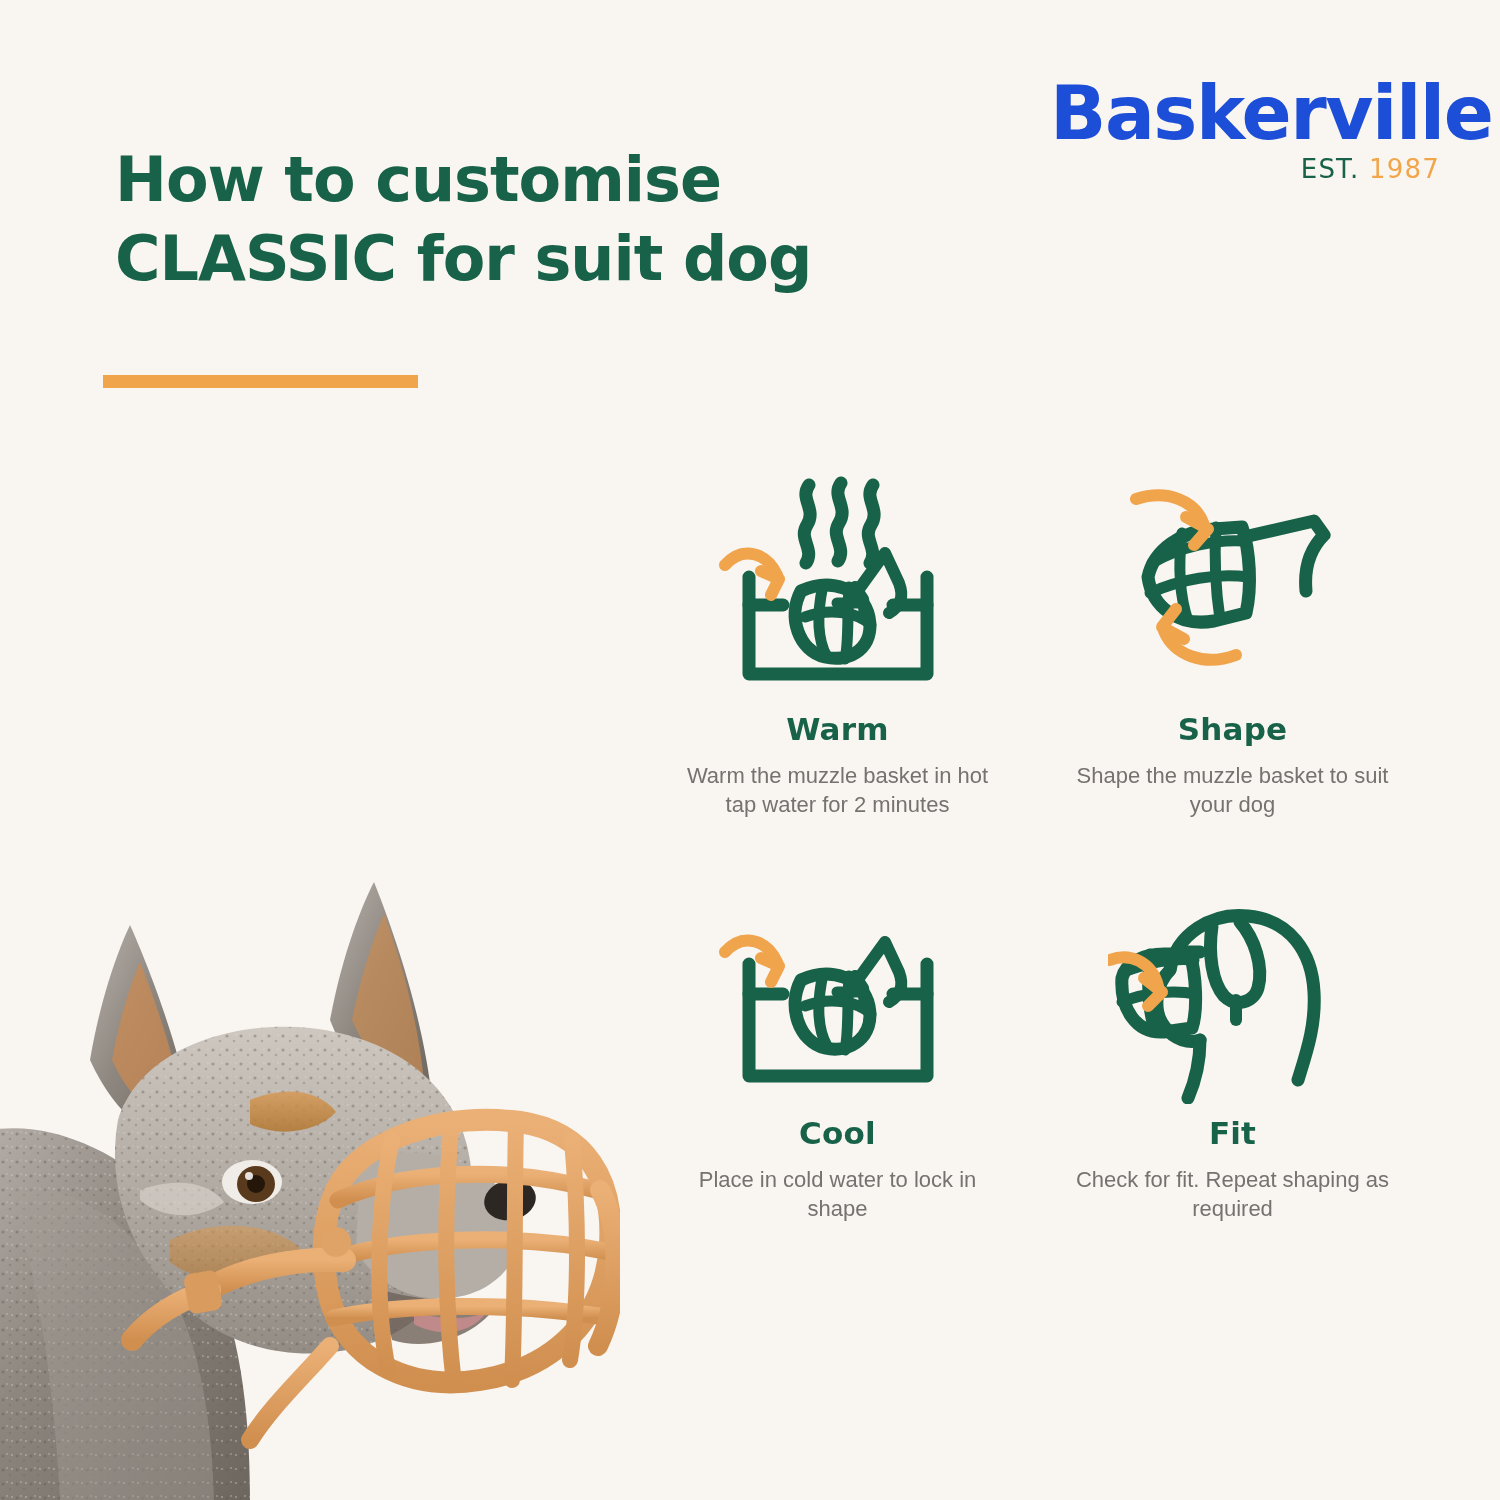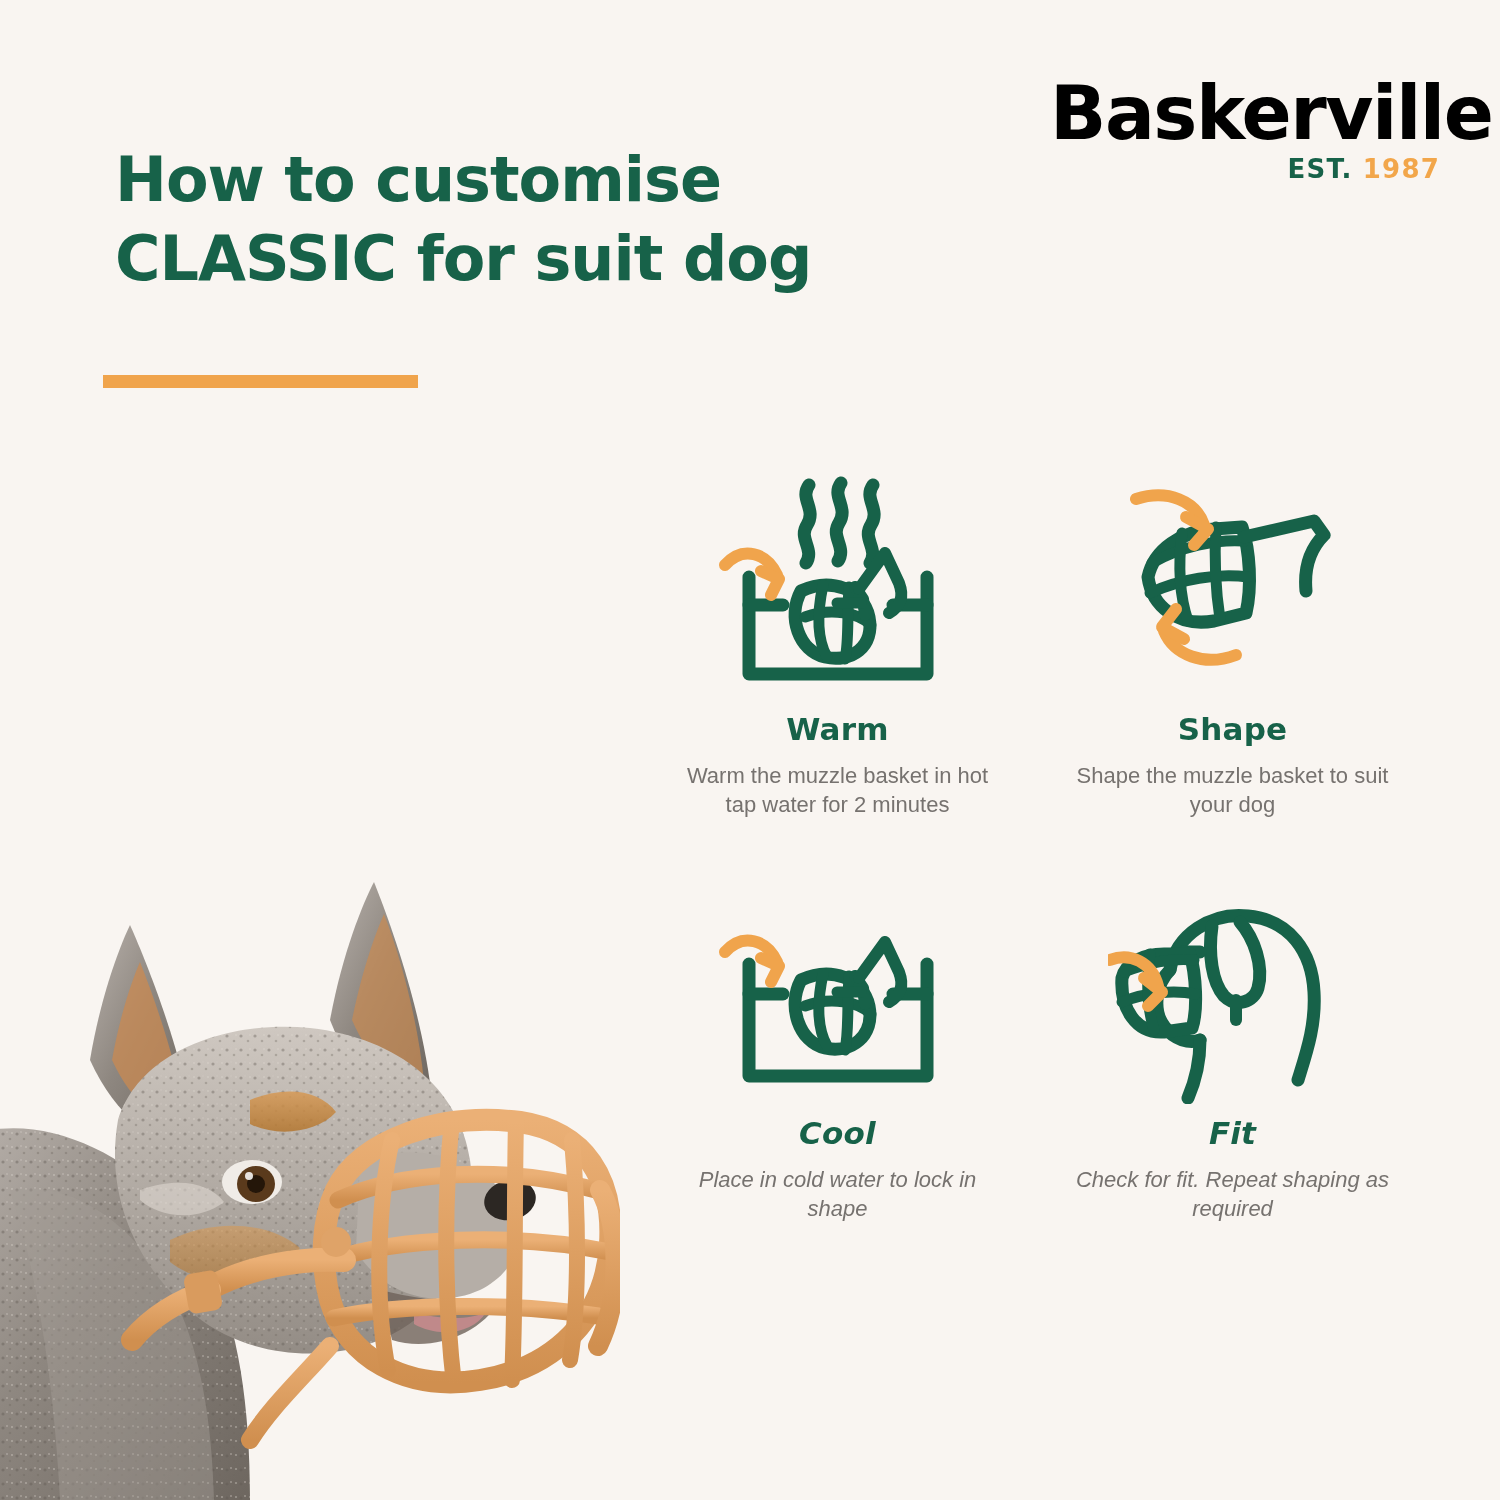--- a/index.html
+++ b/index.html
@@ -8,28 +8,28 @@
     background:#F9F5F1;
     font-family:"Liberation Sans", sans-serif;
     overflow:hidden;
     position:relative;
   }
   .stage{position:absolute;inset:0;}
 
   
   .logo{position:absolute;left:1050px;top:78px;width:390px;text-align:right;}
   .logo-word{
-    font-size:74px;font-weight:700;color:#000000;
+    font-size:74px;font-weight:700;color:#1d4ed8;
     letter-spacing:-1.5px;line-height:.95;
     display:inline-block;position:relative;
     font-family:"DejaVu Sans", sans-serif;
     text-align:right;
   }
   .logo-est{
-    margin-top:6px;font-size:26px;font-weight:700;
+    margin-top:6px;font-size:26px;font-weight:400;
     letter-spacing:1.2px;color:#176249;
     font-family:"DejaVu Sans", sans-serif;
   }
   .logo-est .yr{color:#F2A64A;}
 
   
   .headline{
     position:absolute;left:115px;top:140px;width:820px;
     font-family:"DejaVu Sans", sans-serif;
     font-size:62px;font-weight:700;color:#176249;
@@ -57,21 +57,21 @@
     font-size:31px;font-weight:700;color:#176249;
     margin-top:4px;letter-spacing:.2px;
   }
   .step-desc{
     margin-top:14px;text-align:center;
     font-size:22px;line-height:1.33;color:#76726F;
     font-family:"Liberation Sans", sans-serif;
     max-width:330px;
   }
   .step.r2 .step-icon{height:215px;}
-  .step.r2{margin-top:4px;font-style:italic;}
+  .step.r2{margin-top:4px;}
 </style>
 </head>
 <body>
 
 <div class="stage">
 
   <div class="logo">
     <div class="logo-word">
       <span>Baskerville</span>
       

